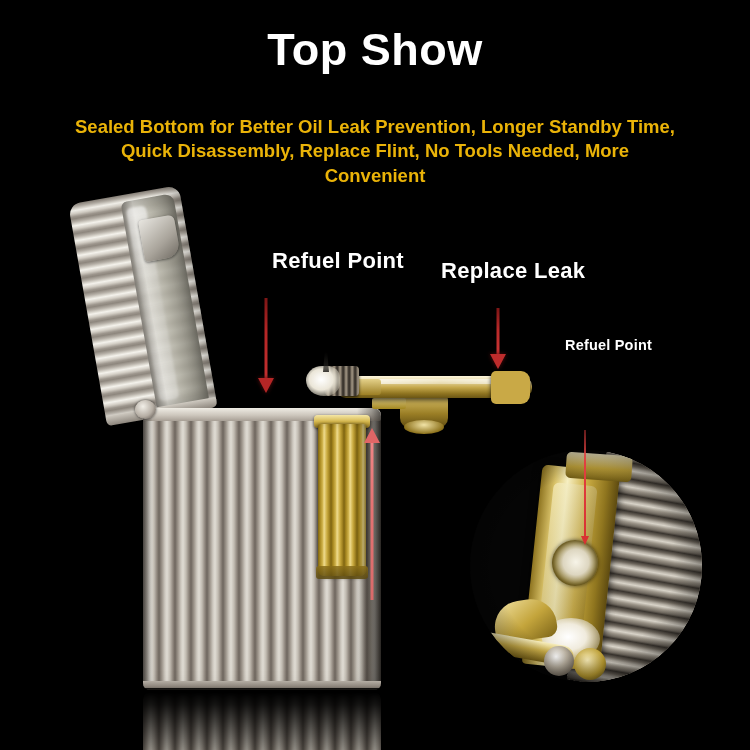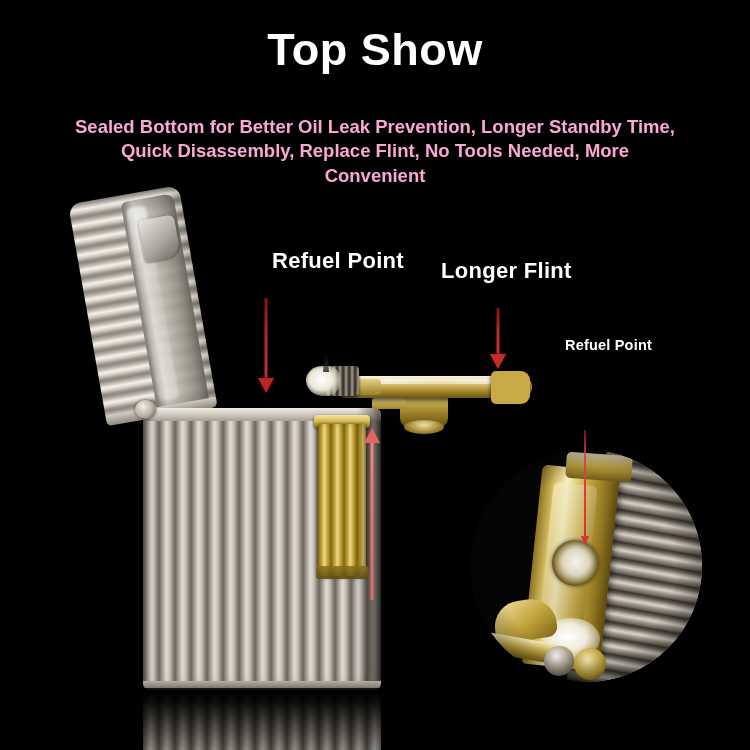--- a/index.html
+++ b/index.html
@@ -31,21 +31,21 @@
     letter-spacing: 0.5px;
     line-height: 1.05;
     white-space: pre;
   }
   .subtitle {
     position: absolute;
     left: 75px;
     top: 115px;
     width: 600px;
     text-align: center;
-    color: #f9a8d4;
+    color: #eab308;
     font-size: 18.5px;
     font-weight: bold;
     line-height: 1.32;
   }
 
   .callout {
     position: absolute;
     color: #ffffff;
     font-weight: bold;
     white-space: nowrap;
@@ -487,18 +487,18 @@
     <div class="head"></div>
   </div>
 
   <div class="arrow-thin">
     <div class="shaft"></div>
     <div class="head"></div>
   </div>
 
   <div class="callout callout-refuel-1">Refuel Point</div>
 
-  <div class="callout callout-flint">Longer Flint</div>
+  <div class="callout callout-flint">Replace Leak</div>
 
   <div class="callout callout-refuel-2">Refuel Point</div>
 
 
 </div>
 
 </body></html>

